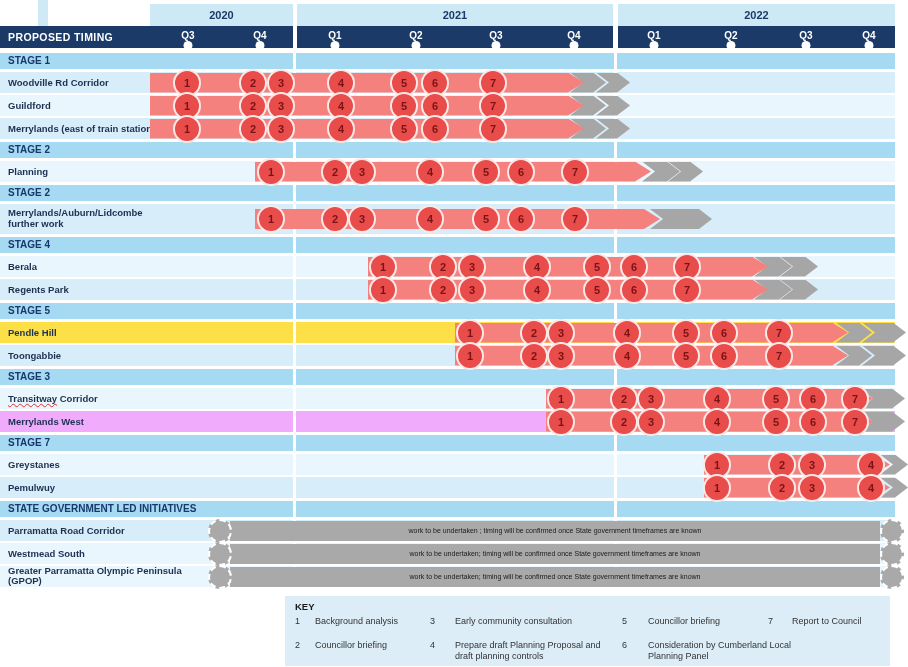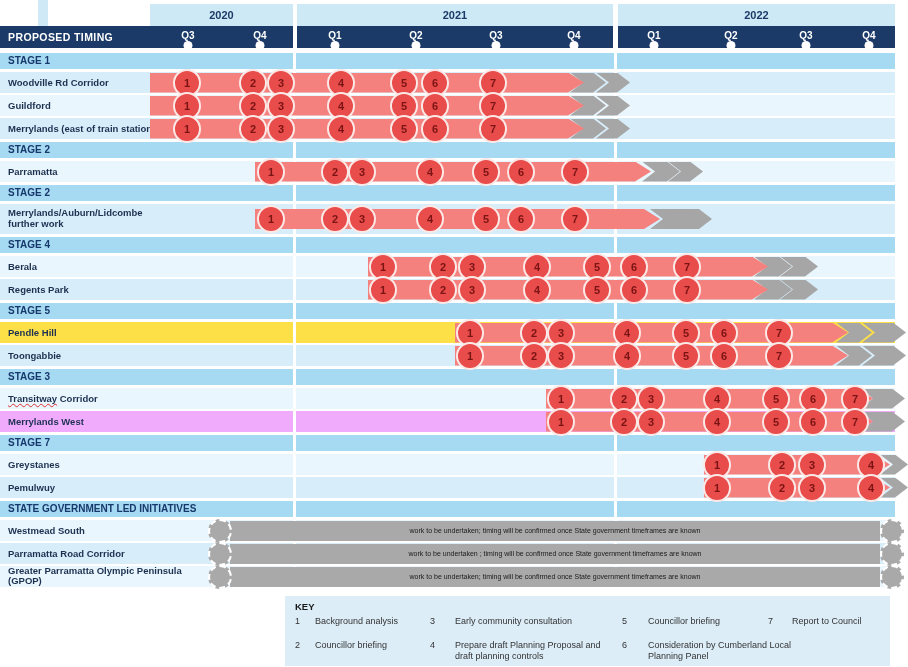--- a/index.html
+++ b/index.html
@@ -130,21 +130,21 @@
         <div class="mcircle" style="left: 187px;">1</div>
         <div class="mcircle" style="left: 253px;">2</div>
         <div class="mcircle" style="left: 281px;">3</div>
         <div class="mcircle" style="left: 341px;">4</div>
         <div class="mcircle" style="left: 404px;">5</div>
         <div class="mcircle" style="left: 435px;">6</div>
         <div class="mcircle" style="left: 493px;">7</div>
       </div>
       <div class="row-stage">STAGE 2</div>
       <div class="row-proj" style="background: rgb(233, 246, 253);">
-        <div class="row-label">Parramatta</div>
+        <div class="row-label">Planning</div>
         <div class="chev" style="left: 642px; width: 38px;"></div>
         <div class="chev" style="left: 668px; width: 35px;"></div>
         <div class="bar" style="left: 255px; width: 396px;"></div>
         <div class="mcircle" style="left: 271px;">1</div>
         <div class="mcircle" style="left: 335px;">2</div>
         <div class="mcircle" style="left: 362px;">3</div>
         <div class="mcircle" style="left: 430px;">4</div>
         <div class="mcircle" style="left: 486px;">5</div>
         <div class="mcircle" style="left: 521px;">6</div>
         <div class="mcircle" style="left: 575px;">7</div>
@@ -255,29 +255,29 @@
       <div class="row-proj" style="background: rgb(215, 237, 249);">
         <div class="row-label">Pemulwuy</div>
         <div class="chev" style="left: 880px; width: 28px;"></div>
         <div class="bar" style="left: 704px; width: 186px;"></div>
         <div class="mcircle" style="left: 717px;">1</div>
         <div class="mcircle" style="left: 782px;">2</div>
         <div class="mcircle" style="left: 812px;">3</div>
         <div class="mcircle" style="left: 871px;">4</div>
       </div>
       <div class="row-stage">STATE GOVERNMENT LED INITIATIVES</div>
+      <div class="row-proj" style="background: rgb(215, 237, 249);">
+        <div class="row-label">Parramatta Road Corridor</div>
+        <div class="statebar" style="left: 230px; width: 650px;">work to be undertaken ; timing will be confirmed once State government timeframes are known</div>
+        <div class="dotcircle" style="left: 220px;"></div>
+        <div class="dotcircle" style="left: 892px;"></div>
+      </div>
       <div class="row-proj" style="background: rgb(233, 246, 253);">
         <div class="row-label">Westmead South</div>
         <div class="statebar" style="left: 230px; width: 650px;">work to be undertaken; timing will be confirmed once State government timeframes are known</div>
-        <div class="dotcircle" style="left: 220px;"></div>
-        <div class="dotcircle" style="left: 892px;"></div>
-      </div>
-      <div class="row-proj" style="background: rgb(215, 237, 249);">
-        <div class="row-label">Parramatta Road Corridor</div>
-        <div class="statebar" style="left: 230px; width: 650px;">work to be undertaken ; timing will be confirmed once State government timeframes are known</div>
         <div class="dotcircle" style="left: 220px;"></div>
         <div class="dotcircle" style="left: 892px;"></div>
       </div>
       <div class="row-proj" style="background: rgb(233, 246, 253);">
         <div class="row-label">Greater Parramatta Olympic Peninsula (GPOP)</div>
         <div class="statebar" style="left: 230px; width: 650px;">work to be undertaken; timing will be confirmed once State government timeframes are known</div>
         <div class="dotcircle" style="left: 220px;"></div>
         <div class="dotcircle" style="left: 892px;"></div>
       </div>
     </div>

